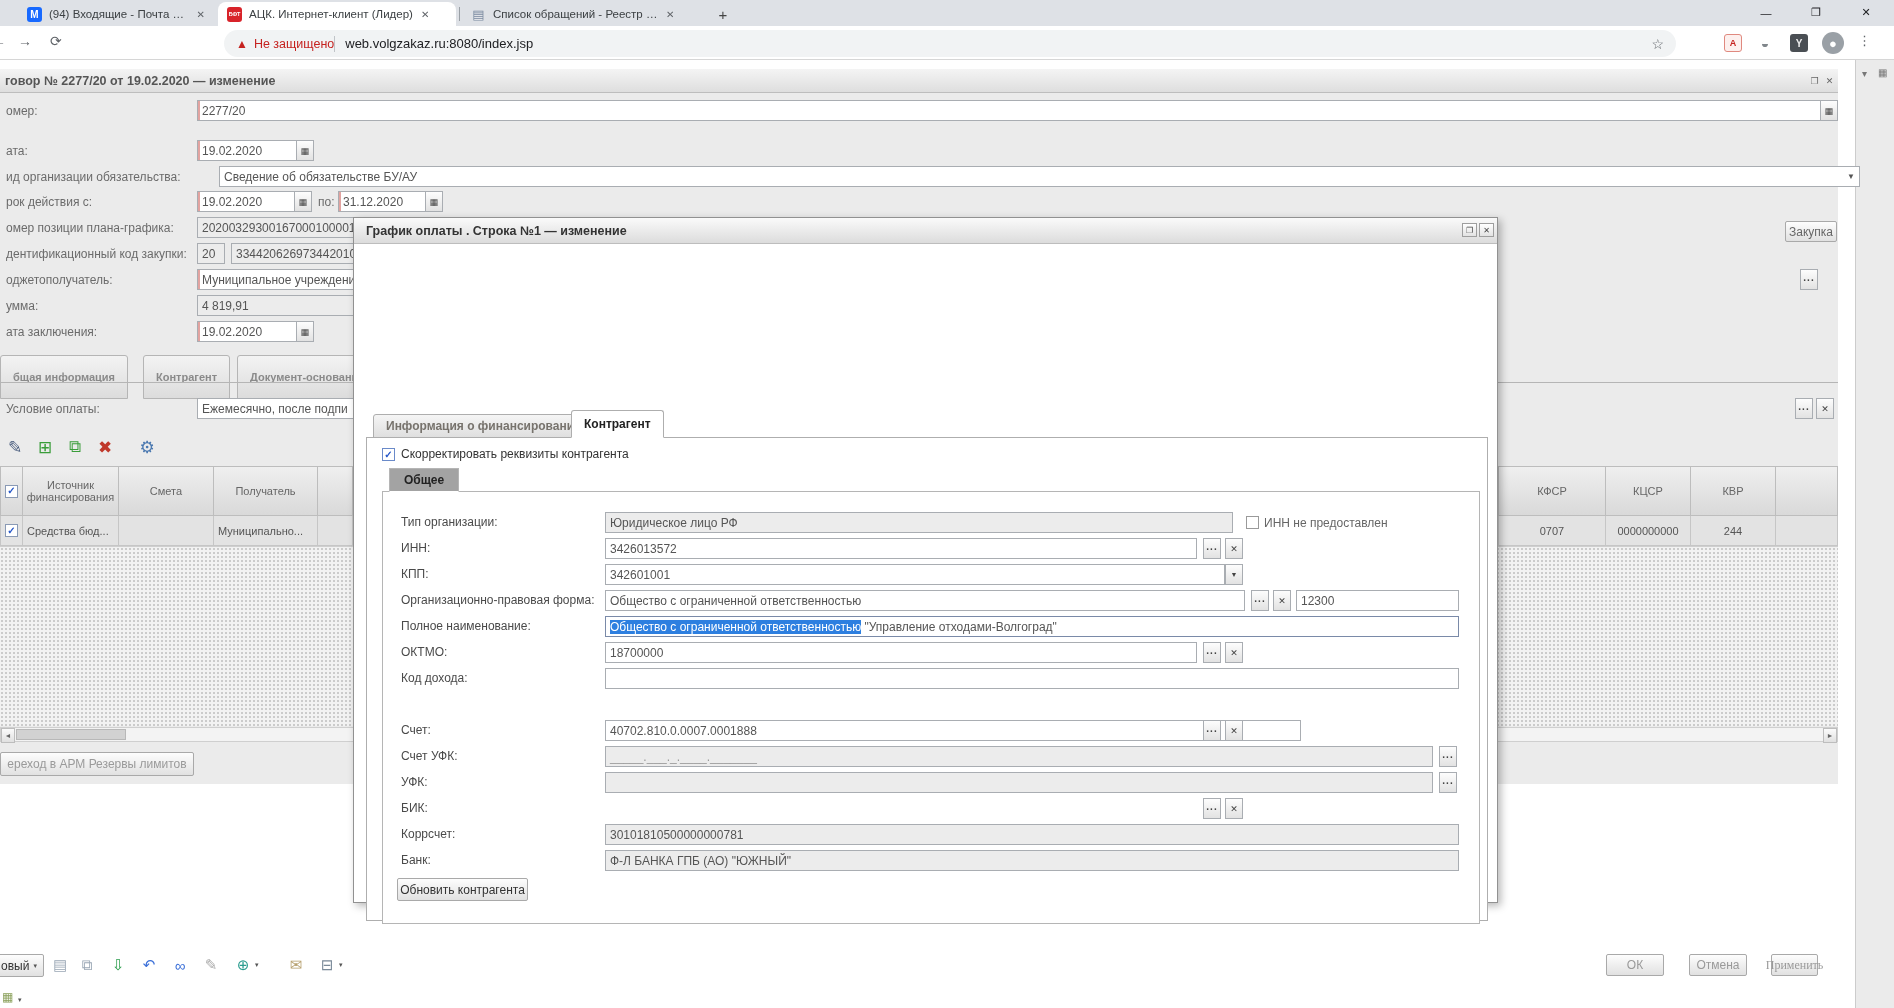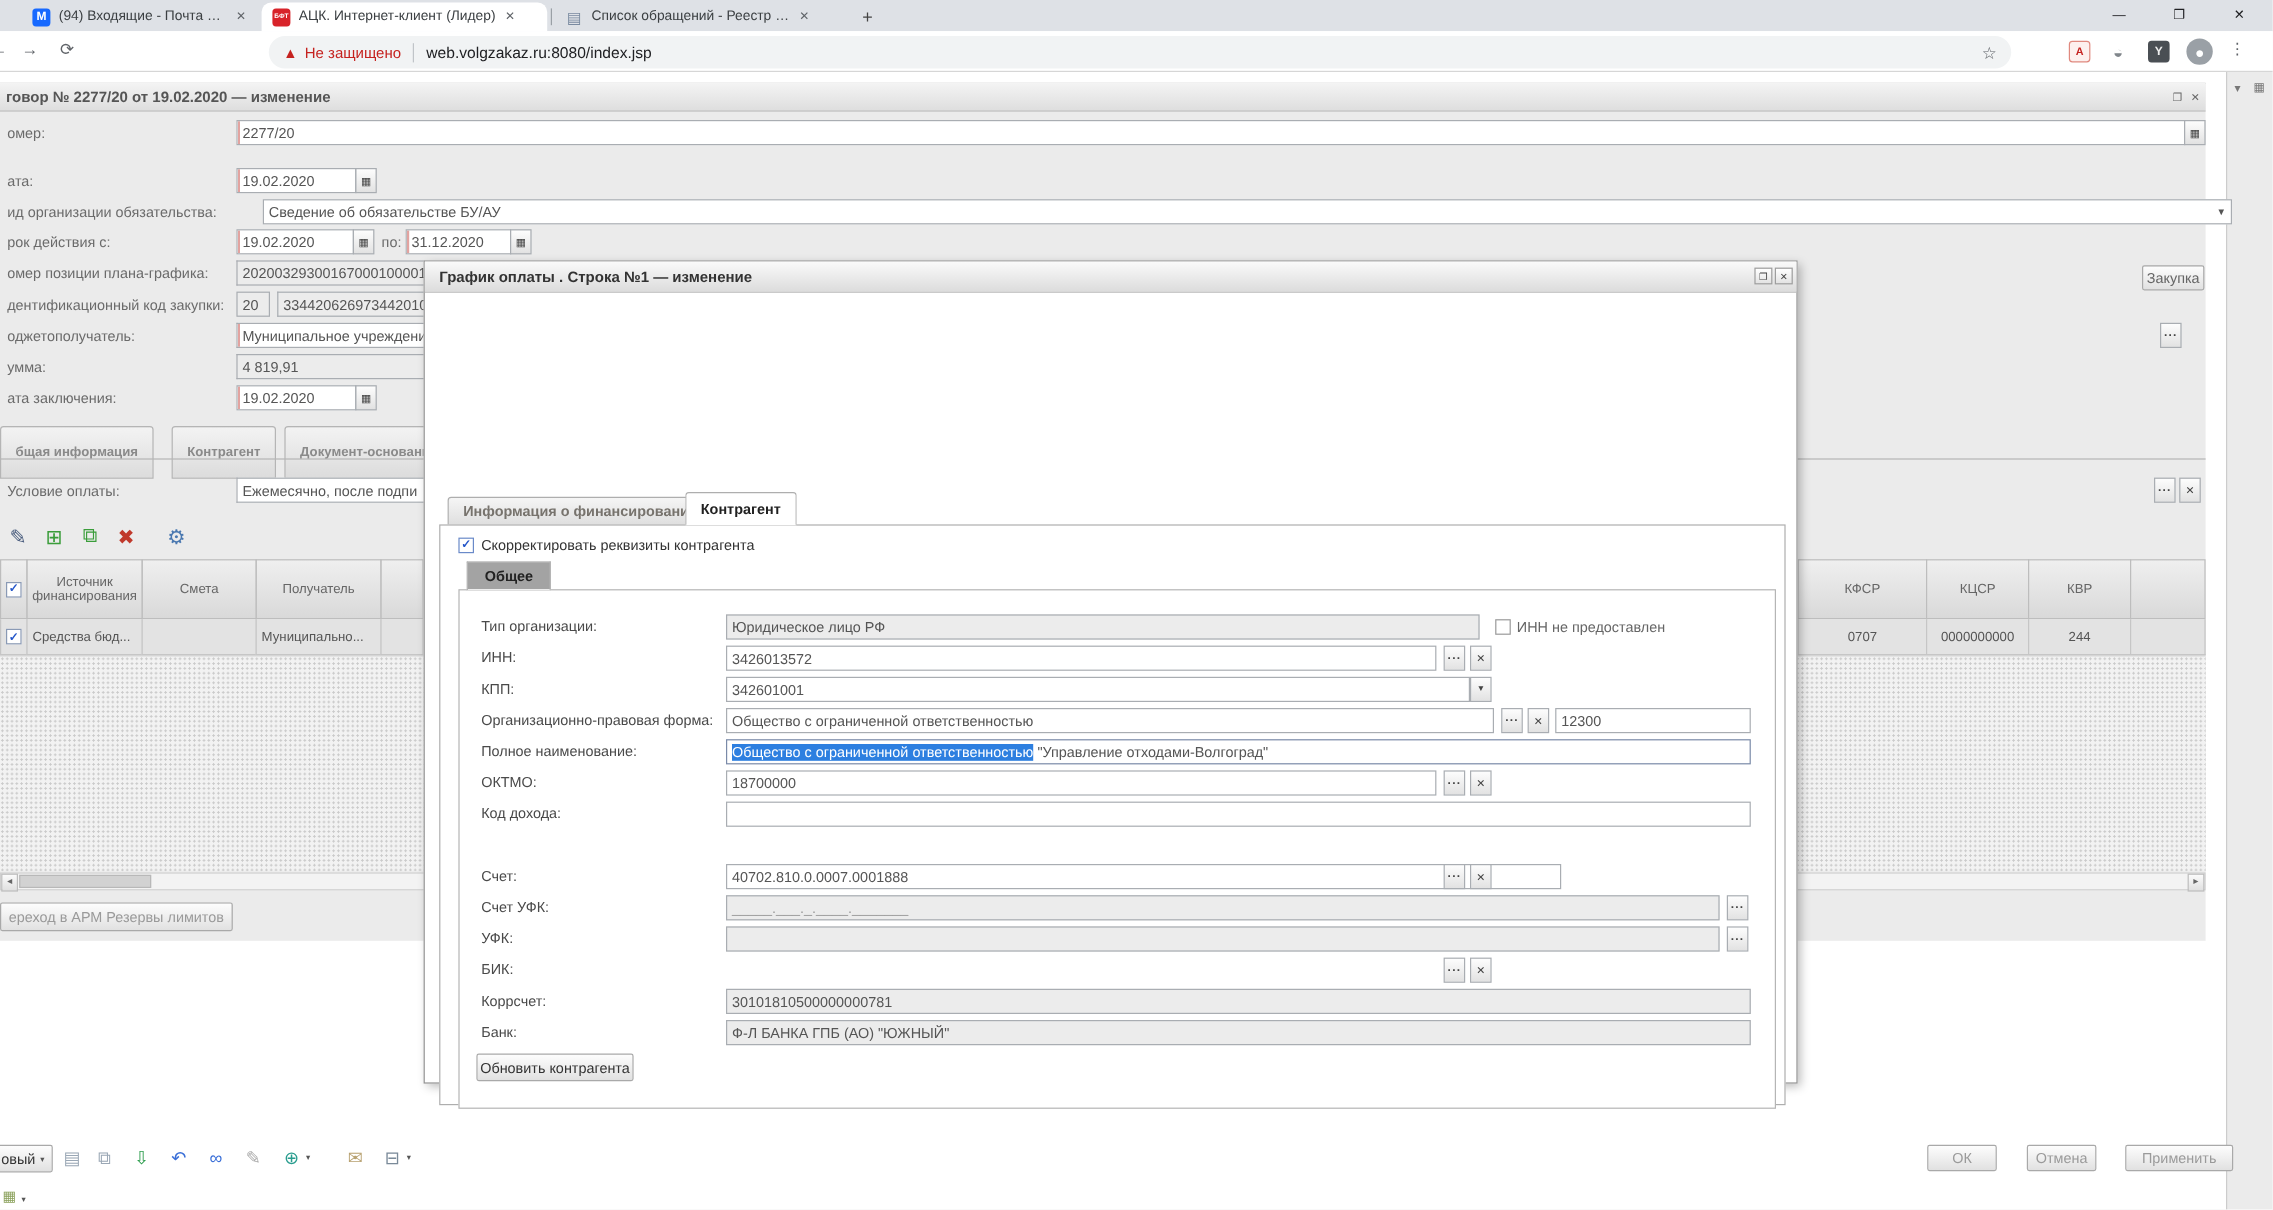--- a/index.html
+++ b/index.html
@@ -18,21 +18,21 @@
   .fav-mail { background:#1769ff; color:#fff; font-weight:bold; font-size:10px; }
   .fav-bft { background:#d8232a; color:#fff; font-weight:bold; font-size:5.5px; letter-spacing:0; }
   .fav-doc { color:#7a8aa0; font-size:13px; }
   .tabclose { color:#5f6368; font-size:10px; cursor:default; }
   .newtab { position:absolute; left:712px; top:4px; width:22px; height:20px; color:#444; font-size:15px; display:flex; align-items:center; justify-content:center; }
   .winctl { position:absolute; top:0; width:40px; height:25px; display:flex; align-items:center; justify-content:center; color:#202124; font-size:11px; }
   #toolbar { position:absolute; left:0; top:26px; width:1894px; height:34px; background:#fff; border-bottom:1px solid #d6d6d6; }
   .navbtn { position:absolute; top:7px; font-size:14px; color:#5f6368; }
   #omnibox { position:absolute; left:224px; top:4px; width:1452px; height:27px; background:#f1f3f4; border-radius:14px; display:flex; align-items:center; padding:0 12px; }
   .warn-tri { color:#c5221f; font-size:12px; margin-right:6px; }
-  .warn-text { color:#c5221f; font-size:12.5px; margin-right:10px; }
+  .warn-text { color:#c5221f; font-size:12.5px; }
   .omni-sep { width:1px; height:16px; background:#c0c4c8; margin-right:10px; }
   .omni-url { color:#202124; font-size:13px; }
   .omni-star { margin-left:auto; color:#5f6368; font-size:14px; }
   .extic { position:absolute; top:8px; width:18px; height:18px; display:flex; align-items:center; justify-content:center; font-size:11px; }
   .ext-pdf { border:1px solid #e0897f; background:#fdf0ee; color:#c5221f; border-radius:3px; font-weight:bold; font-size:9px; }
   .ext-gray { color:#80868b; font-size:14px; }
   .ext-y { background:#4a4f54; color:#eee; border-radius:3px; font-weight:bold; font-size:10px; }
   .avatar { position:absolute; top:6px; width:22px; height:22px; border-radius:50%; background:#9aa0a6; color:#fff; display:flex; align-items:center; justify-content:center; font-size:13px; }
   .menu3 { position:absolute; top:7px; color:#5f6368; font-size:13px; }
   
@@ -314,21 +314,21 @@
   <span class="bt-ic" style="left:286px;top:895px;color:#b8a271;">✉</span>
   <span class="bt-ic" style="left:317px;top:895px;color:#7a8a99;">⊟</span>
   <span class="caret" style="left:339px;top:901px;">▾</span>
 
   <div class="btn disabled pgbtn" style="left:1606px;top:894px;width:58px;">
       <span>ОК</span>
     </div>
   <div class="btn disabled pgbtn" style="left:1689px;top:894px;width:58px;">
       <span>Отмена</span>
     </div>
-  <div class="btn disabled pgbtn" style="left:1771px;top:894px;width:90px;">
+  <div class="btn disabled pgbtn" style="left:1771px;top:894px;width:47px;font-family:Liberation Serif, serif;">
       <span>Применить</span>
     </div>
 
   <span style="position:absolute;left:2px;top:930px;font-size:12px;color:#8aa05a;">▦</span>
   <span class="caret" style="left:18px;top:936px;">▾</span>
 
   <div id="modal">
     <div id="mtitle">
       <span class="t">График оплаты . Строка №1 — изменение</span>
     </div>

